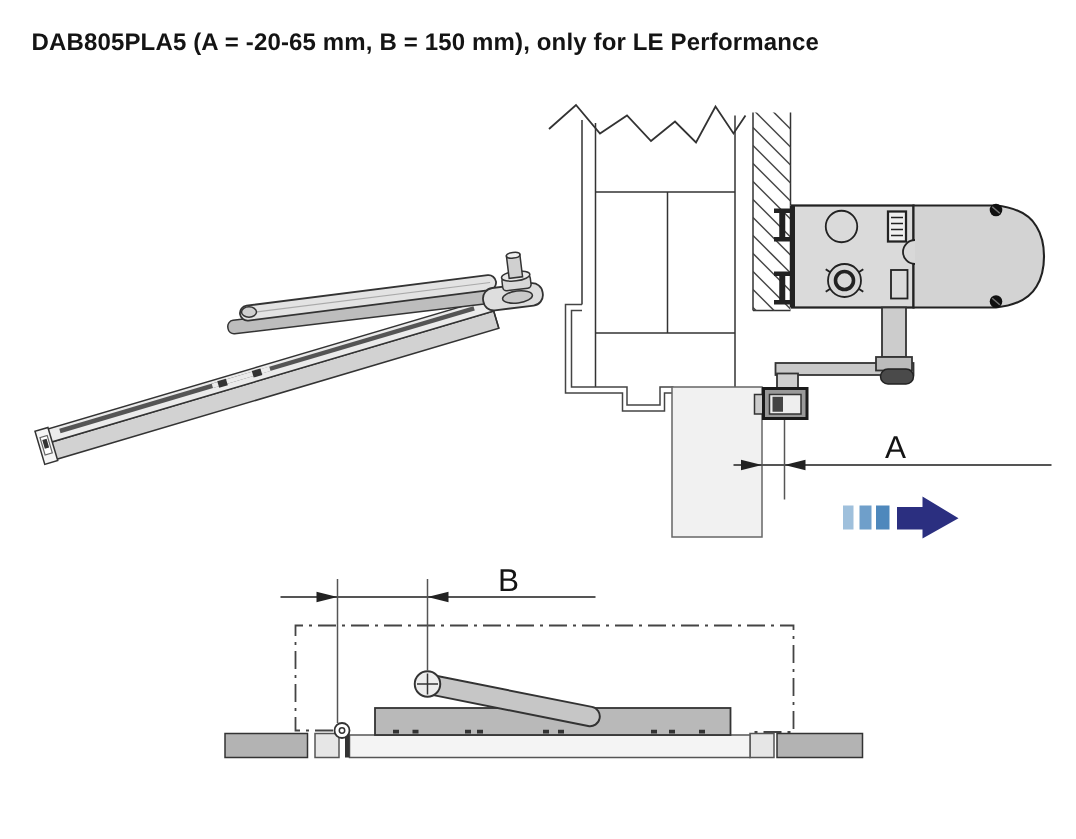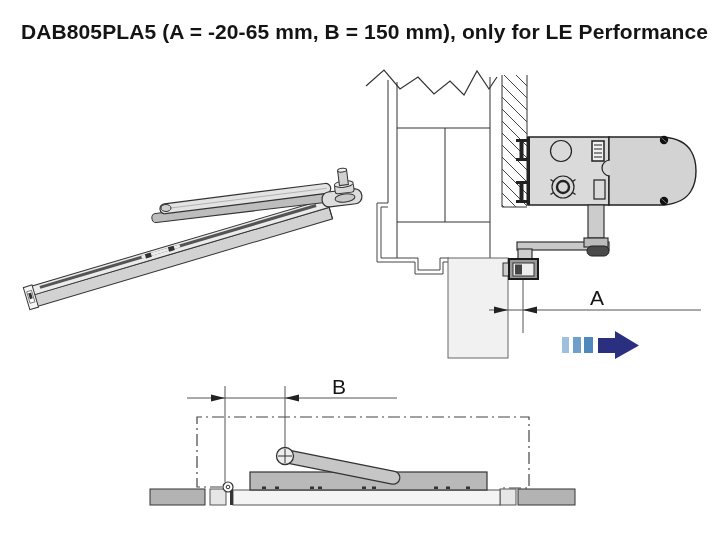--- a/index.html
+++ b/index.html
@@ -5,21 +5,21 @@
   html,body{margin:0;padding:0;background:#ffffff;}
   .page{
     position:relative;
     width:717px;height:559px;
     background:#ffffff;
     font-family:"Liberation Sans",sans-serif;
     overflow:hidden;
   }
   .title{
     position:absolute;left:21px;top:20px;
-    font-size:21px;font-weight:600;color:#141414;
+    font-size:16px;font-weight:600;color:#141414;
     letter-spacing:.1px;white-space:nowrap;
   }
   svg.fig{position:absolute;left:0;top:0;}
   text.dimlabel{
     font-family:"Liberation Sans",sans-serif;
     font-size:21px;fill:#141414;font-weight:400;
   }
 </style>
 </head>
 <body>

